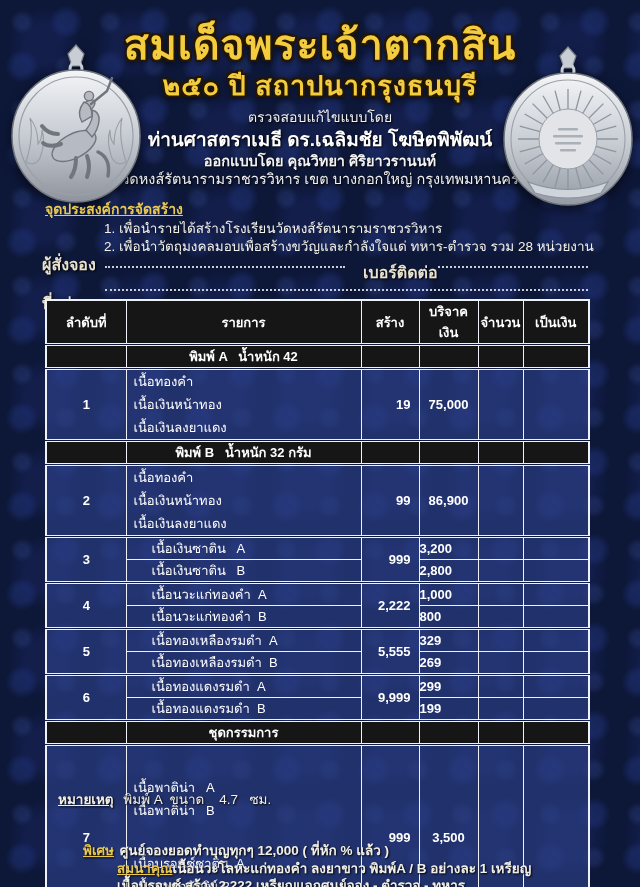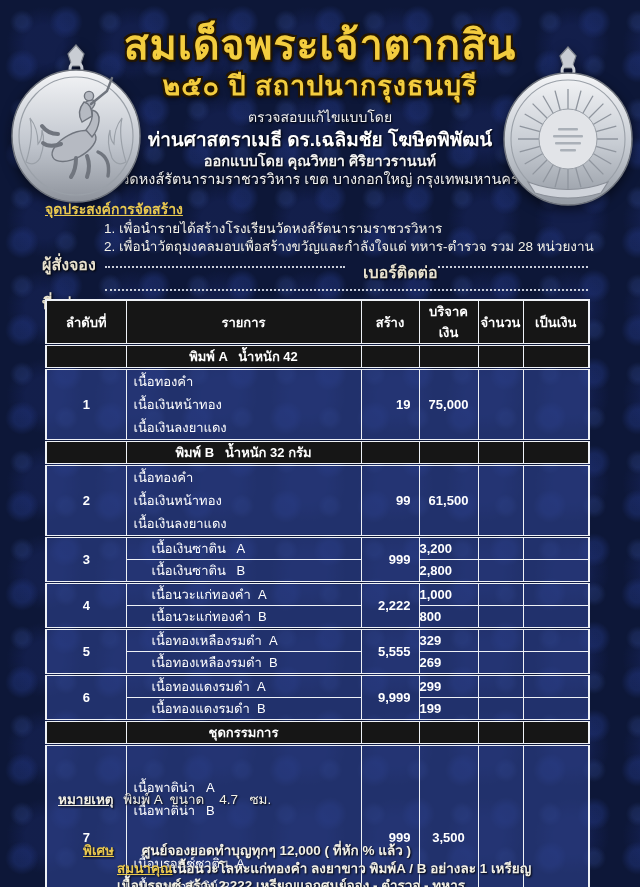--- a/index.html
+++ b/index.html
@@ -199,21 +199,21 @@
             <td></td>
         </tr>
         <tr class="drow" style="height:48px">
           <td class="no">2</td>
           <td class="items">
             <div>เนื้อทองคำ</div>
               <div>เนื้อเงินหน้าทอง</div>
               <div>เนื้อเงินลงยาแดง</div>
           </td>
           <td class="made">99</td>
-          <td class="don c">61,500</td>
+          <td class="don c">86,900</td>
           <td></td>
             <td></td>
         </tr>
 
         <tr class="drow suba" style="height:23px">
           <td class="no" rowspan="2">3</td>
           <td class="item ws-pre">เนื้อเงินซาติน   A</td>
           <td class="made" rowspan="2">999</td>
           <td class="don r">3,200</td>
           <td></td>
@@ -295,20 +295,20 @@
     </table>
   </div>
 
   <div class="nline" style="left:58px;top:788px">
     <span class="nlab">หมายเหตุ</span>
     <span class="ws-pre" style="margin-left:6px">พิมพ์ A  ขนาด    4.7   ซม.</span>
   </div>
 
   <div class="nline" style="left:83px;top:839px">
     <span class="ngold">พิเศษ</span>
-    <span style="margin-left:24px;font-weight:bold">ศูนย์จองยอดทำบุญทุกๆ  12,000 ( ที่หัก % แล้ว )</span>
+    <span style="margin-left:2px;font-weight:bold">ศูนย์จองยอดทำบุญทุกๆ  12,000 ( ที่หัก % แล้ว )</span>
   </div>
   <div class="nline" style="left:117px;top:857px">
     <span class="ngold">สมนาคุณ</span><span style="font-weight:bold">เนื้อนวะโลหะแก่ทองคำ ลงยาขาว พิมพ์A / B  อย่างละ  1 เหรียญ</span>
   </div>
   <div class="nline" style="left:117px;top:874px;font-weight:bold">เนื้อบรอนซ์   สร้าง 2,222 เหรียญแจกศูนย์จอง - ตำรวจ - ทหาร</div>
 
 </div>
 
 </body></html>

